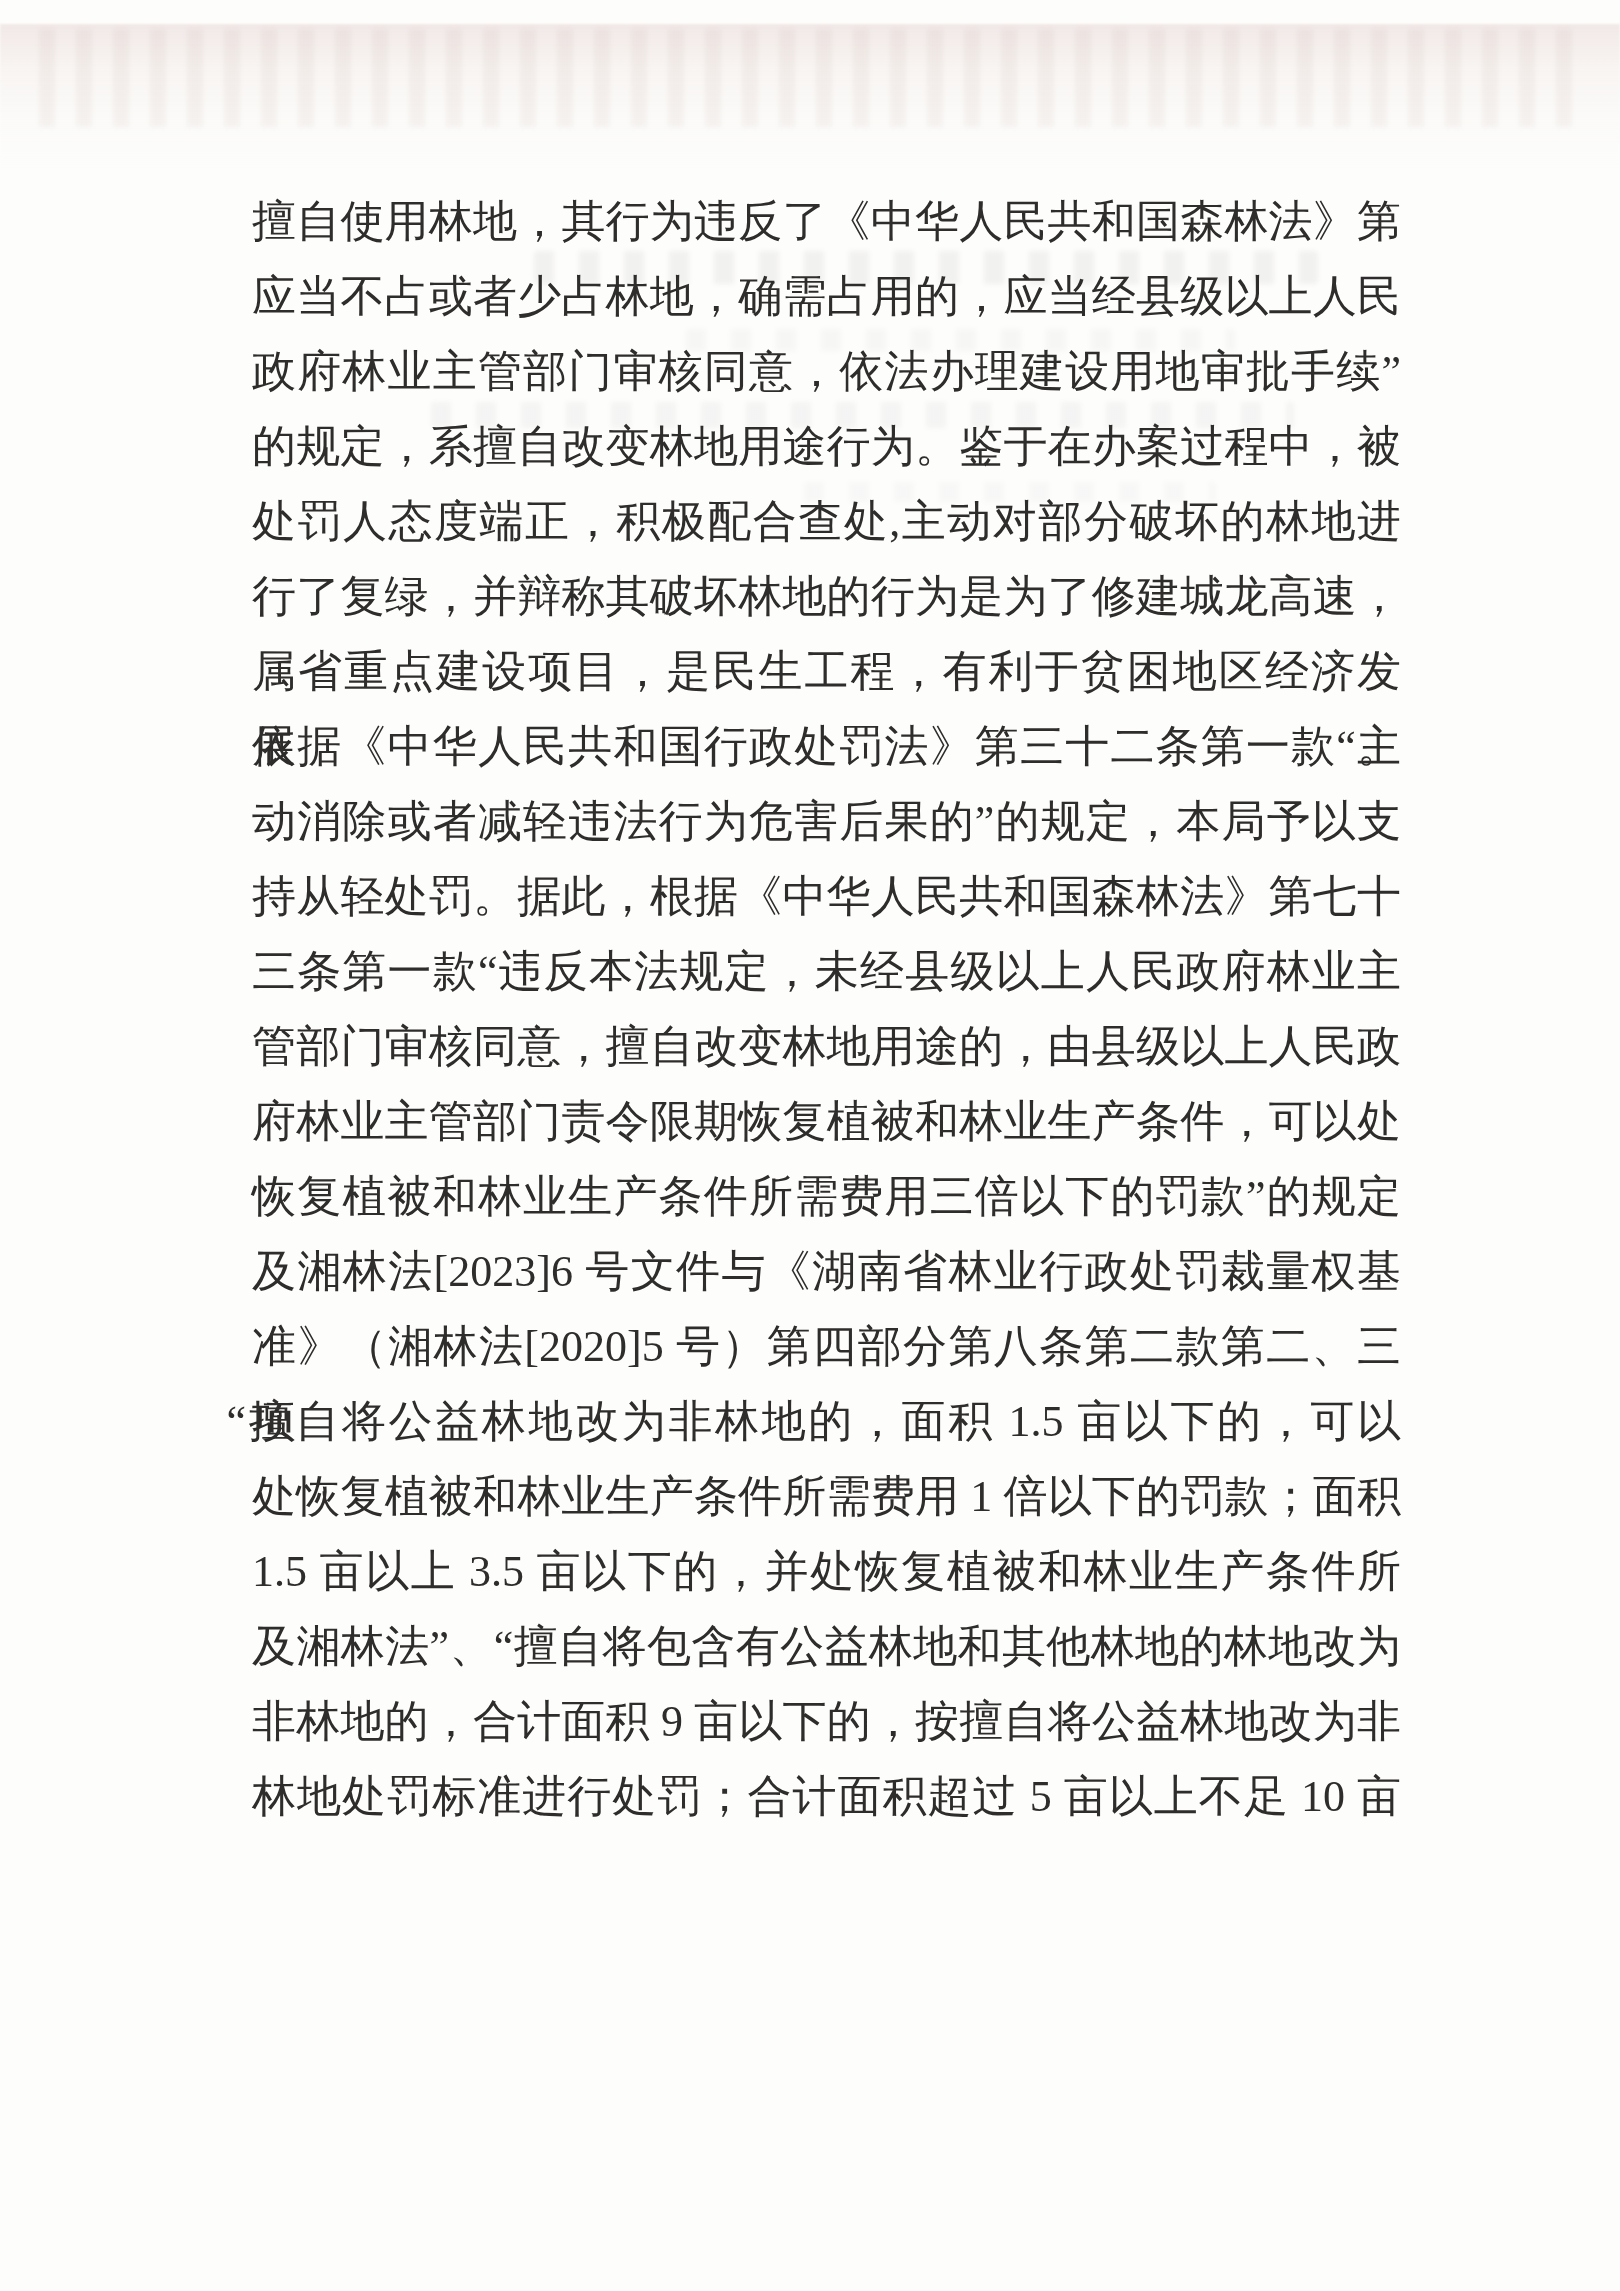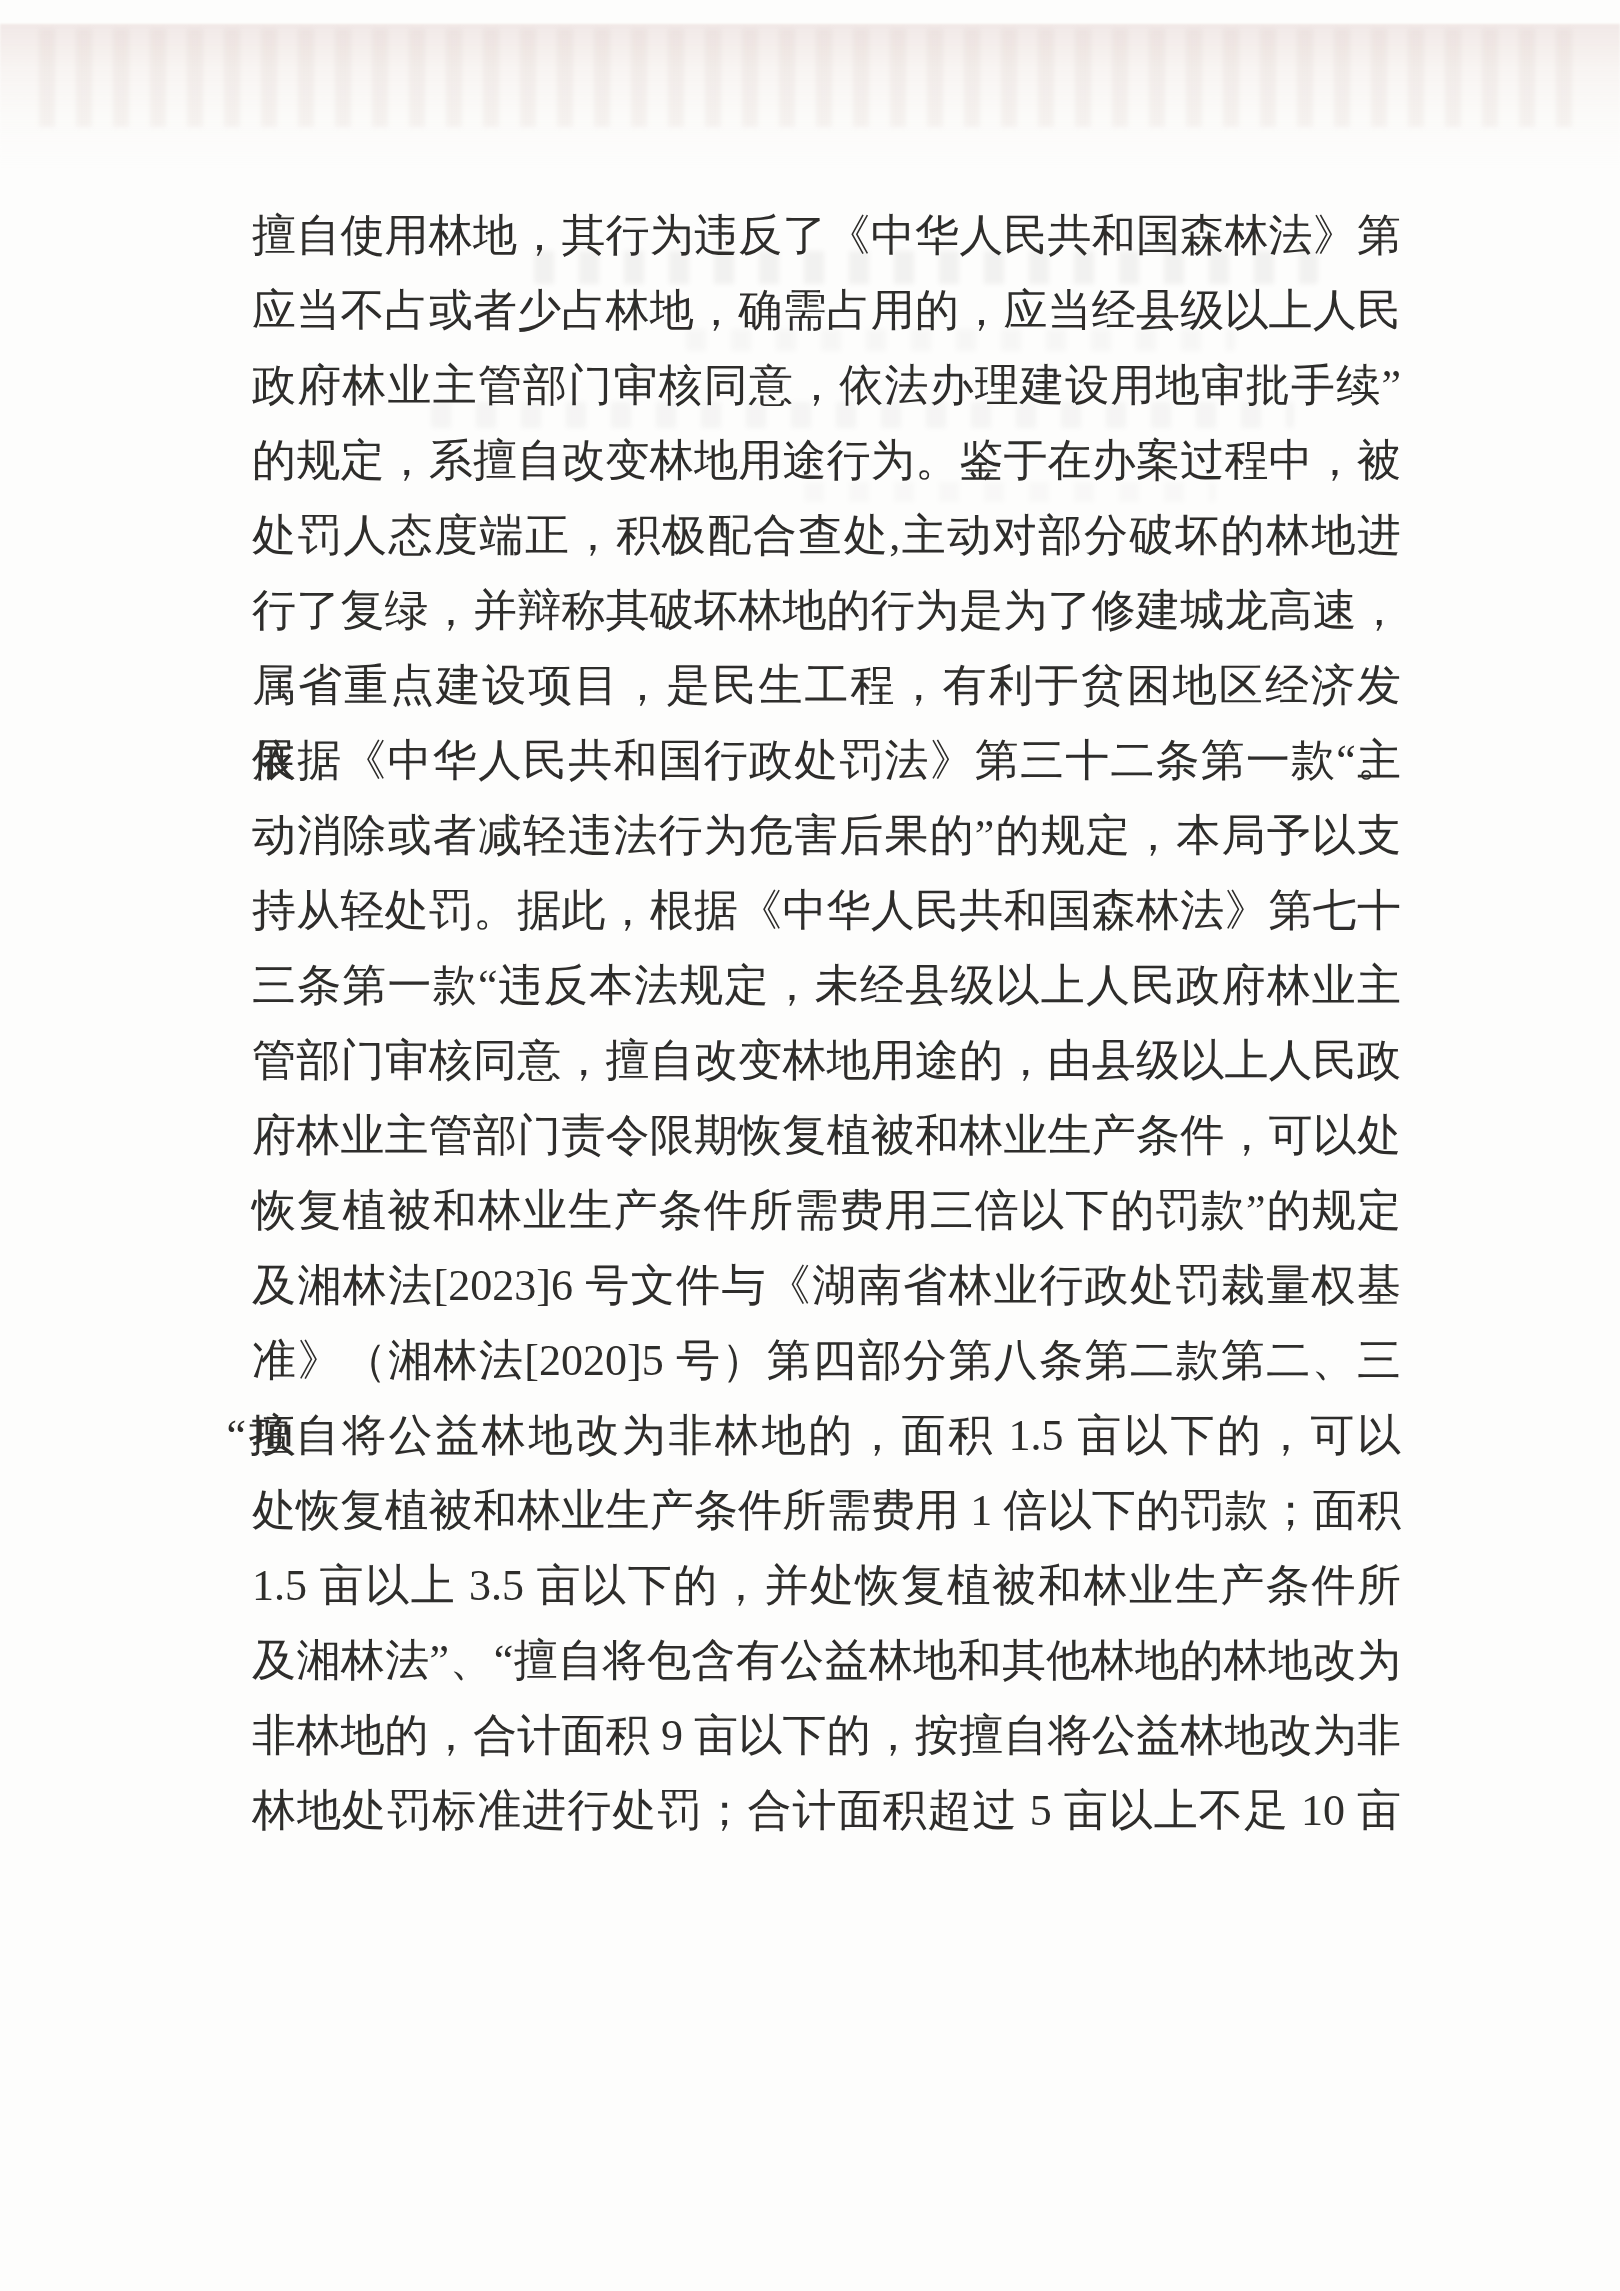--- a/index.html
+++ b/index.html
@@ -50,21 +50,21 @@
     pointer-events: none;
   }
   .smudge.s1 { top: 251px; left: 534px; width: 784px; height: 33px; opacity: .45; }
   .smudge.s2 { top: 329px; left: 686px; width: 549px; height: 21.6px; opacity: .25; }
   .smudge.s3 { top: 402px; left: 431px; width: 863px; height: 25.5px; opacity: .32; }
   .smudge.s4 { top: 482px; left: 804px; width: 412px; height: 19.6px; opacity: .20; }
 
   .textblock {
     position: absolute;
     left: 252px;
-    top: 198px;
+    top: 184px;
     width: 1149px;
   }
   .line {
     height: 75px;
     line-height: 75px;
     font-size: 44px;
     font-weight: 400;
     color: var(--ink, #2e2d2b);
     text-align: justify;
     text-align-last: justify;

